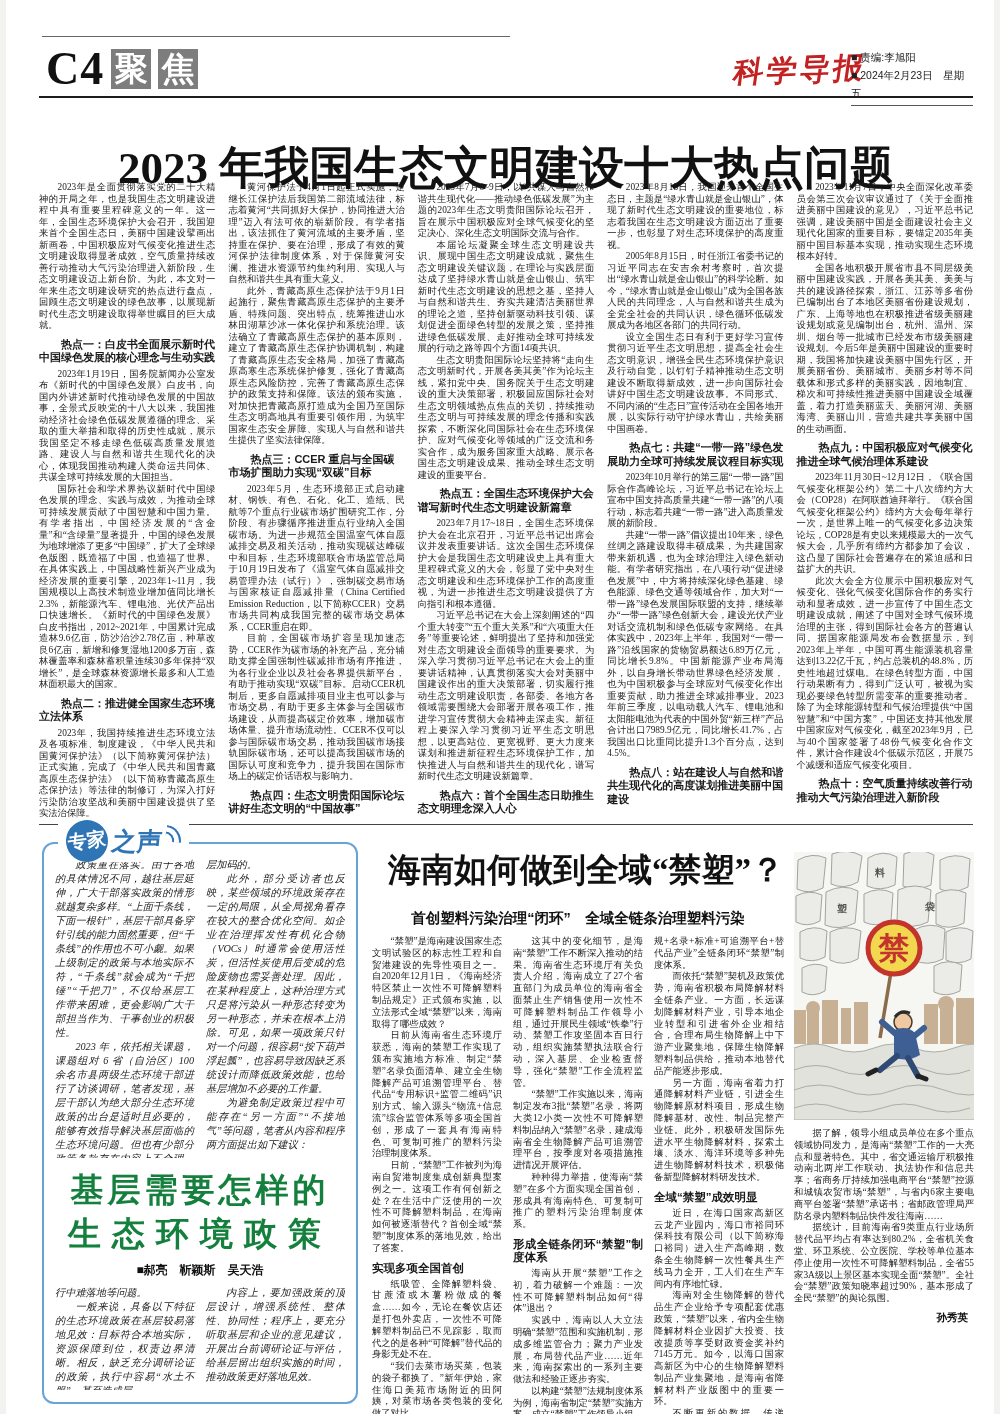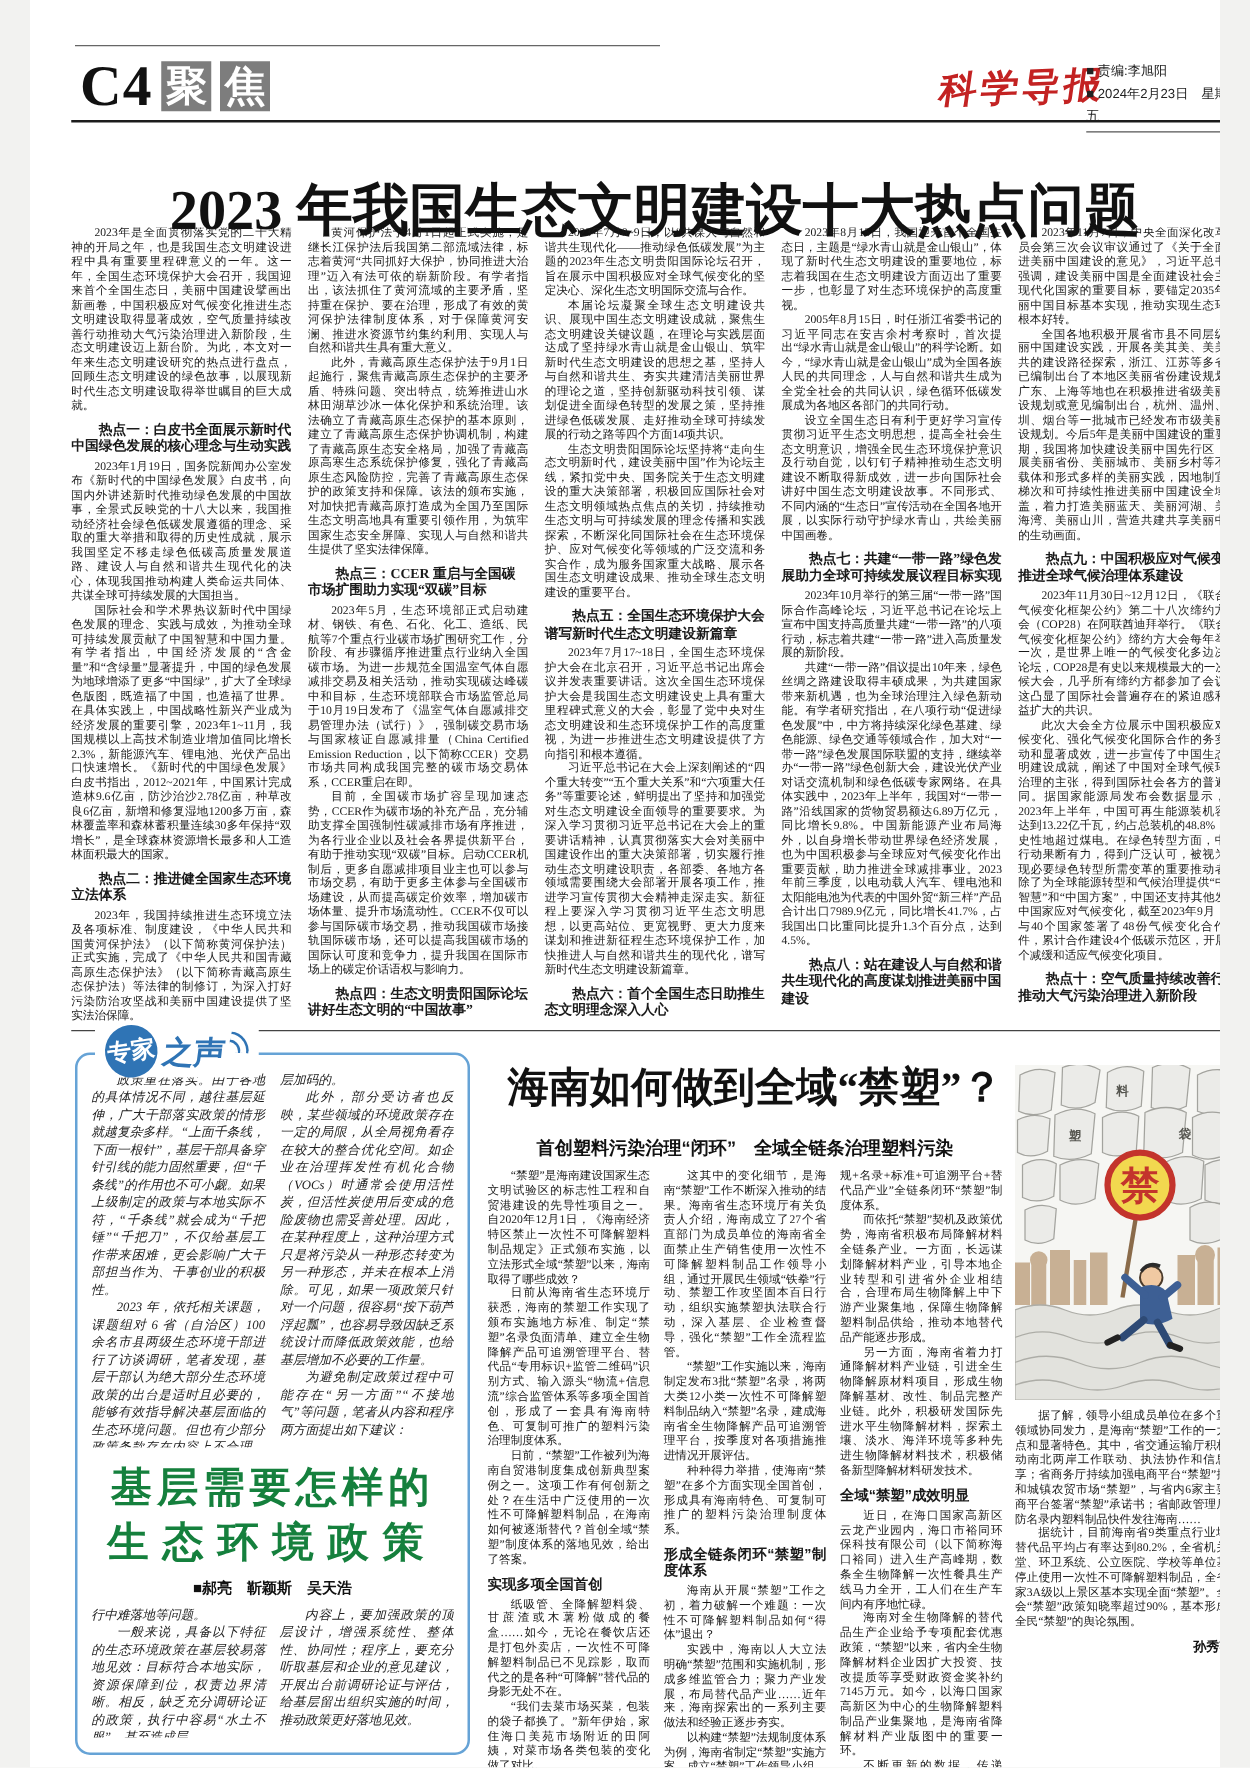--- a/index.html
+++ b/index.html
@@ -1,17 +1,17 @@
 <!DOCTYPE html>
 <html><head>
 <meta charset="utf-8">
 <style>
   html,body{margin:0;padding:0;background:#f2f2f0;}
   .page{position:relative;width:952px;height:1414px;margin:0 auto;background:#ffffff;overflow:hidden;
-        font-family:"Liberation Serif","DejaVu Serif",serif;color:#111;}
+        font-family:"Liberation Serif","DejaVu Serif",serif;color:#111;padding-left:36px;}
   
   .rule-top{position:absolute;left:36px;top:36px;width:468px;height:1px;background:#666;}
   .header-rule{position:absolute;left:33px;top:96px;width:934px;height:2px;background:#1c1c1c;}
   .edition-block{position:absolute;left:40px;top:42px;display:flex;align-items:center;}
   .edition{font-size:46px;font-weight:600;letter-spacing:1px;font-family:"Liberation Serif",serif;}
   .focus-box{display:inline-block;width:40px;height:40px;margin-left:7px;background:#7d7d7d;color:#fff;
              font-family:"Liberation Sans","DejaVu Sans",sans-serif;font-weight:bold;font-size:33px;
              line-height:40px;text-align:center;}
   .masthead{position:absolute;left:728px;top:50px;color:#c32222;font-weight:bold;font-size:30px;
             letter-spacing:3px;transform:skewX(-10deg) rotate(-2deg);font-family:"Liberation Serif",serif;}
@@ -19,21 +19,21 @@
                 font-size:10.5px;line-height:18px;color:#222;border-bottom:1px solid #555;padding-bottom:3px;}
   
   .main-title{position:absolute;left:33px;top:108px;width:934px;text-align:center;font-size:45px;
               font-weight:900;letter-spacing:0px;font-family:"Liberation Serif","DejaVu Serif",serif;}
   
   .main-article{position:absolute;left:33px;top:182px;width:934px;height:640px;
                 column-count:5;column-gap:13px;column-fill:auto;overflow:hidden;
                 font-size:9.3px;line-height:11.5px;text-align:justify;color:#1a1a1a;}
   .para{margin:0;text-indent:2em;}
   .para.ni{text-indent:0;}
-  .hp-head{font-family:Liberation Serif, serif;font-weight:bold;font-size:11px;
+  .hp-head{font-family:Liberation Sans, sans-serif;font-weight:bold;font-size:11px;
            line-height:13.5px;margin:6px 0 4px;text-indent:2em;text-align:left;}
   .section-divider{position:absolute;left:33px;top:824px;width:934px;height:1px;background:#444;}
   
   .expert-box{position:absolute;left:36px;top:842px;width:316px;height:562px;border:2px solid #66a3d6;
               border-radius:12px;box-sizing:border-box;padding:14px 11px 8px;}
   .expert-logo{position:absolute;left:14px;top:-24px;background:#fff;padding:0 8px;display:flex;align-items:center;}
   .logo-circle{width:42px;height:42px;border-radius:50%;background:#2f74b5;color:#fff;display:flex;
                align-items:center;justify-content:center;font-size:19px;font-weight:bold;
                transform:rotate(-8deg);font-family:"Liberation Serif",serif;}
   .logo-suffix{color:#2f74b5;font-weight:bold;font-size:25px;margin-left:4px;
@@ -98,21 +98,21 @@
       <p class="hp-head">热点二：推进健全国家生态环境立法体系</p>
       <p class="para">2023年，我国持续推进生态环境立法及各项标准、制度建设，《中华人民共和国黄河保护法》（以下简称黄河保护法）正式实施，完成了《中华人民共和国青藏高原生态保护法》（以下简称青藏高原生态保护法）等法律的制修订，为深入打好污染防治攻坚战和美丽中国建设提供了坚实法治保障。</p>
       <p class="para">黄河保护法于4月1日起正式实施，是继长江保护法后我国第二部流域法律，标志着黄河“共同抓好大保护，协同推进大治理”迈入有法可依的崭新阶段。有学者指出，该法抓住了黄河流域的主要矛盾，坚持重在保护、要在治理，形成了有效的黄河保护法律制度体系，对于保障黄河安澜、推进水资源节约集约利用、实现人与自然和谐共生具有重大意义。</p>
       <p class="para">此外，青藏高原生态保护法于9月1日起施行，聚焦青藏高原生态保护的主要矛盾、特殊问题、突出特点，统筹推进山水林田湖草沙冰一体化保护和系统治理。该法确立了青藏高原生态保护的基本原则，建立了青藏高原生态保护协调机制，构建了青藏高原生态安全格局，加强了青藏高原高寒生态系统保护修复，强化了青藏高原生态风险防控，完善了青藏高原生态保护的政策支持和保障。该法的颁布实施，对加快把青藏高原打造成为全国乃至国际生态文明高地具有重要引领作用，为筑牢国家生态安全屏障、实现人与自然和谐共生提供了坚实法律保障。</p>
       <p class="hp-head">热点三：CCER 重启与全国碳市场扩围助力实现“双碳”目标</p>
       <p class="para">2023年5月，生态环境部正式启动建材、钢铁、有色、石化、化工、造纸、民航等7个重点行业碳市场扩围研究工作，分阶段、有步骤循序推进重点行业纳入全国碳市场。为进一步规范全国温室气体自愿减排交易及相关活动，推动实现碳达峰碳中和目标，生态环境部联合市场监管总局于10月19日发布了《温室气体自愿减排交易管理办法（试行）》，强制碳交易市场与国家核证自愿减排量（China Certified Emission Reduction，以下简称CCER）交易市场共同构成我国完整的碳市场交易体系，CCER重启在即。</p>
       <p class="para">目前，全国碳市场扩容呈现加速态势，CCER作为碳市场的补充产品，充分辅助支撑全国强制性碳减排市场有序推进，为各行业企业以及社会各界提供新平台，有助于推动实现“双碳”目标。启动CCER机制后，更多自愿减排项目业主也可以参与市场交易，有助于更多主体参与全国碳市场建设，从而提高碳定价效率，增加碳市场体量、提升市场流动性。CCER不仅可以参与国际碳市场交易，推动我国碳市场接轨国际碳市场，还可以提高我国碳市场的国际认可度和竞争力，提升我国在国际市场上的碳定价话语权与影响力。</p>
       <p class="hp-head">热点四：生态文明贵阳国际论坛讲好生态文明的“中国故事”</p>
       <p class="para">2023年7月8~9日，以“共谋人与自然和谐共生现代化——推动绿色低碳发展”为主题的2023年生态文明贵阳国际论坛召开，旨在展示中国积极应对全球气候变化的坚定决心、深化生态文明国际交流与合作。</p>
       <p class="para">本届论坛凝聚全球生态文明建设共识、展现中国生态文明建设成就，聚焦生态文明建设关键议题，在理论与实践层面达成了坚持绿水青山就是金山银山、筑牢新时代生态文明建设的思想之基，坚持人与自然和谐共生、夯实共建清洁美丽世界的理论之道，坚持创新驱动科技引领、谋划促进全面绿色转型的发展之策，坚持推进绿色低碳发展、走好推动全球可持续发展的行动之路等四个方面14项共识。</p>
-      <p class="para">生态文明贵阳国际论坛坚持将“走向生态文明新时代，建设美丽中国”作为论坛主线，紧扣党中央、国务院关于生态文明建设的重大决策部署，积极回应国际社会对生态文明领域热点焦点的关切，持续推动生态文明与可持续发展的理念传播和实践探索，不断深化同国际社会在生态环境保护、应对气候变化等领域的广泛交流和务实合作，成为服务国家重大战略、展示各国生态文明建设成果、推动全球生态文明建设的重要平台。</p>
+      <p class="para">生态文明贵阳国际论坛坚持将“走向生态文明新时代，开展各美其美”作为论坛主线，紧扣党中央、国务院关于生态文明建设的重大决策部署，积极回应国际社会对生态文明领域热点焦点的关切，持续推动生态文明与可持续发展的理念传播和实践探索，不断深化同国际社会在生态环境保护、应对气候变化等领域的广泛交流和务实合作，成为服务国家重大战略、展示各国生态文明建设成果、推动全球生态文明建设的重要平台。</p>
       <p class="hp-head">热点五：全国生态环境保护大会谱写新时代生态文明建设新篇章</p>
       <p class="para">2023年7月17~18日，全国生态环境保护大会在北京召开，习近平总书记出席会议并发表重要讲话。这次全国生态环境保护大会是我国生态文明建设史上具有重大里程碑式意义的大会，彰显了党中央对生态文明建设和生态环境保护工作的高度重视，为进一步推进生态文明建设提供了方向指引和根本遵循。</p>
       <p class="para">习近平总书记在大会上深刻阐述的“四个重大转变”“五个重大关系”和“六项重大任务”等重要论述，鲜明提出了坚持和加强党对生态文明建设全面领导的重要要求。为深入学习贯彻习近平总书记在大会上的重要讲话精神，认真贯彻落实大会对美丽中国建设作出的重大决策部署，切实履行推动生态文明建设职责，各部委、各地方各领域需要围绕大会部署开展各项工作，推进学习宣传贯彻大会精神走深走实。新征程上要深入学习贯彻习近平生态文明思想，以更高站位、更宽视野、更大力度来谋划和推进新征程生态环境保护工作，加快推进人与自然和谐共生的现代化，谱写新时代生态文明建设新篇章。</p>
       <p class="hp-head">热点六：首个全国生态日助推生态文明理念深入人心</p>
       <p class="para">2023年8月15日，我国迎来首个全国生态日，主题是“绿水青山就是金山银山”，体现了新时代生态文明建设的重要地位，标志着我国在生态文明建设方面迈出了重要一步，也彰显了对生态环境保护的高度重视。</p>
       <p class="para">2005年8月15日，时任浙江省委书记的习近平同志在安吉余村考察时，首次提出“绿水青山就是金山银山”的科学论断。如今，“绿水青山就是金山银山”成为全国各族人民的共同理念，人与自然和谐共生成为全党全社会的共同认识，绿色循环低碳发展成为各地区各部门的共同行动。</p>
       <p class="para">设立全国生态日有利于更好学习宣传贯彻习近平生态文明思想，提高全社会生态文明意识，增强全民生态环境保护意识及行动自觉，以钉钉子精神推动生态文明建设不断取得新成效，进一步向国际社会讲好中国生态文明建设故事。不同形式、不同内涵的“生态日”宣传活动在全国各地开展，以实际行动守护绿水青山，共绘美丽中国画卷。</p>
       <p class="hp-head">热点七：共建“一带一路”绿色发展助力全球可持续发展议程目标实现</p>
       <p class="para">2023年10月举行的第三届“一带一路”国际合作高峰论坛，习近平总书记在论坛上宣布中国支持高质量共建“一带一路”的八项行动，标志着共建“一带一路”进入高质量发展的新阶段。</p>
       <p class="para">共建“一带一路”倡议提出10年来，绿色丝绸之路建设取得丰硕成果，为共建国家带来新机遇，也为全球治理注入绿色新动能。有学者研究指出，在八项行动“促进绿色发展”中，中方将持续深化绿色基建、绿色能源、绿色交通等领域合作，加大对“一带一路”绿色发展国际联盟的支持，继续举办“一带一路”绿色创新大会，建设光伏产业对话交流机制和绿色低碳专家网络。在具体实践中，2023年上半年，我国对“一带一路”沿线国家的货物贸易额达6.89万亿元，同比增长9.8%。中国新能源产业布局海外，以自身增长带动世界绿色经济发展，也为中国积极参与全球应对气候变化作出重要贡献，助力推进全球减排事业。2023年前三季度，以电动载人汽车、锂电池和太阳能电池为代表的中国外贸“新三样”产品合计出口7989.9亿元，同比增长41.7%，占我国出口比重同比提升1.3个百分点，达到4.5%。</p>

